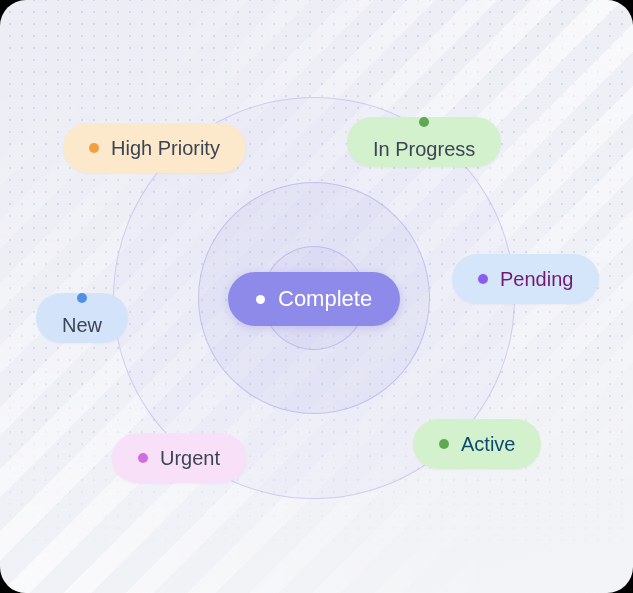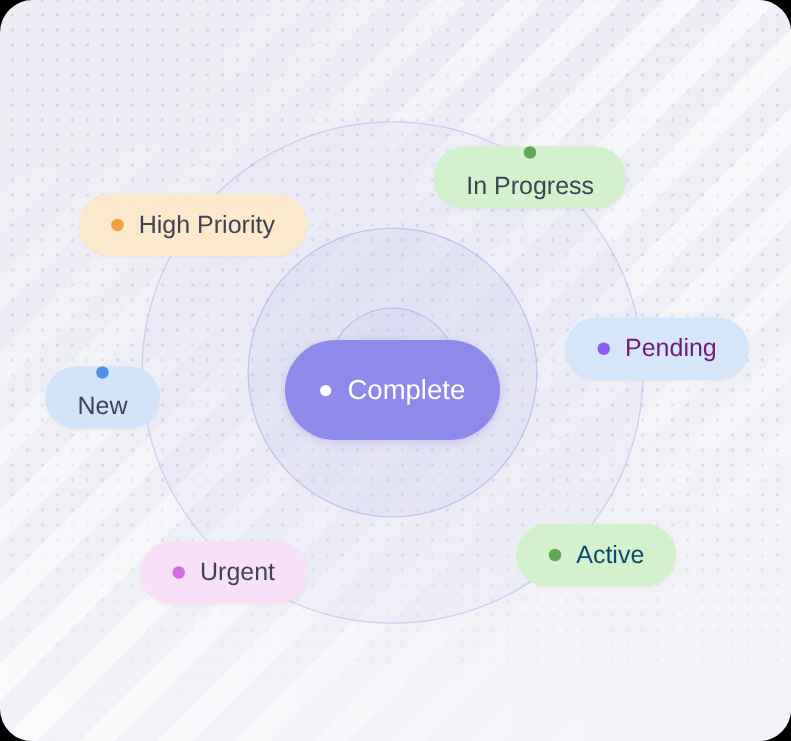--- a/index.html
+++ b/index.html
@@ -68,40 +68,40 @@
   }
   .tag .dot{width:10px;height:10px;border-radius:50%;flex:none;}
   .tag-0{left:63px;top:123px;}
   .tag-1{left:347px;top:117px;}
   .tag-2{left:452px;top:254px;}
   .tag-3{left:36px;top:293px;flex-direction:column;}
   .tag-4{left:112px;top:433px;text-align:center;}
   .tag-5{left:413px;top:419px;}
   .tag-center{
     left:228px;top:272px;
-    height:54px;padding:13px 28px;gap:13px;
+    height:54px;padding:0 28px;gap:13px;
     font-size:22px;font-weight:500;
     box-shadow:0 2px 8px rgba(110,105,210,0.25);
   }
   .tag-center .dot{width:9px;height:9px;}
 </style>
 </head>
 <body>
 
 <div class="card">
 
   <div class="bg dots"></div>
   <div class="bg stripes stripes-tr"></div>
   <div class="bg stripes stripes-bl"></div>
 
   <div class="circle circle-outer"></div>
   <div class="circle circle-middle"></div>
   <div class="circle circle-inner"></div>
 
-  <div class="tag tag-0" style="background-color: rgb(252, 232, 203); color: rgb(61, 69, 84); margin-top: 32px;">
+  <div class="tag tag-0" style="background-color: rgb(252, 232, 203); color: rgb(61, 69, 84);">
     <span class="dot" style="background-color: rgb(242, 160, 63);"></span>
     <span>High Priority</span>
   </div>
 
   <div class="tag tag-1" style="background-color: rgb(210, 241, 204); color: rgb(61, 69, 84); flex-direction: column;">
     <span class="dot" style="background-color: rgb(97, 168, 85);"></span>
     <span>In Progress</span>
   </div>
 
   <div class="tag tag-2" style="background-color: rgb(213, 230, 251); color: #701a75;">

